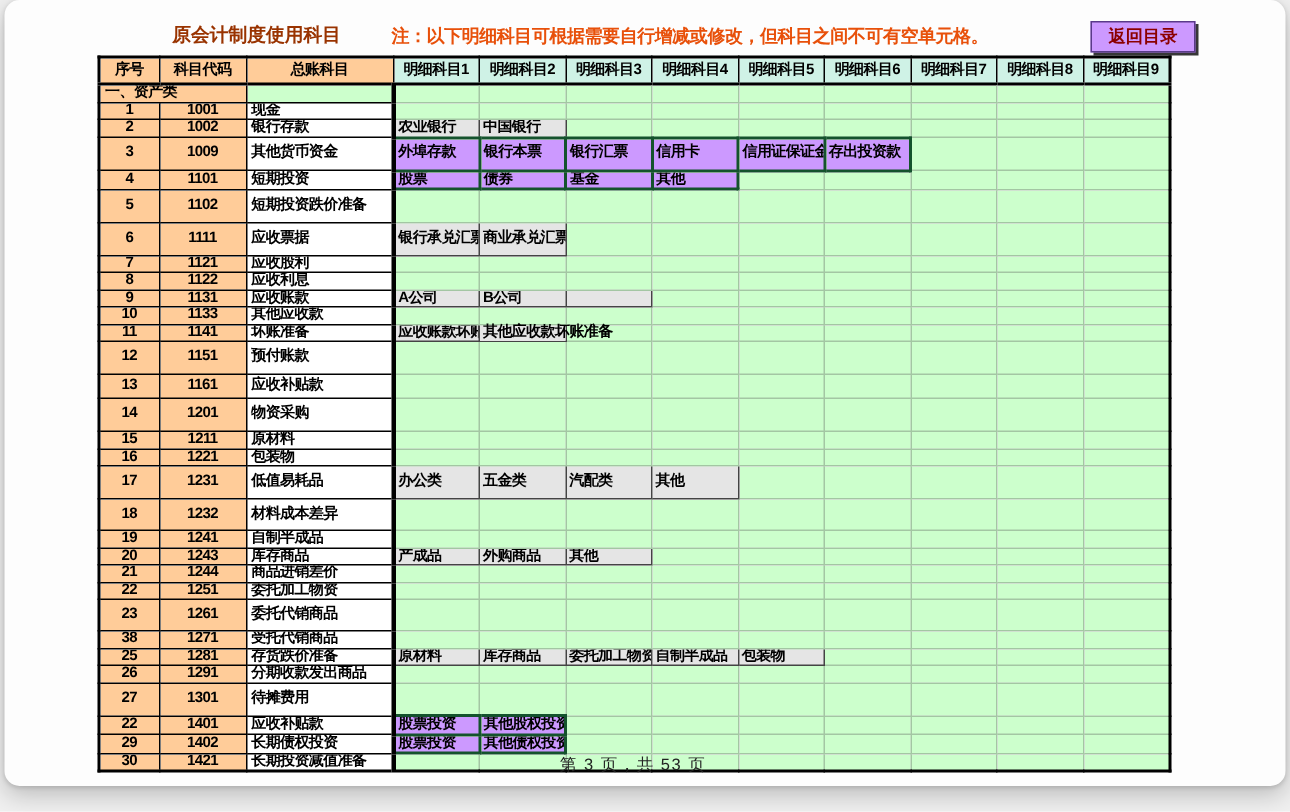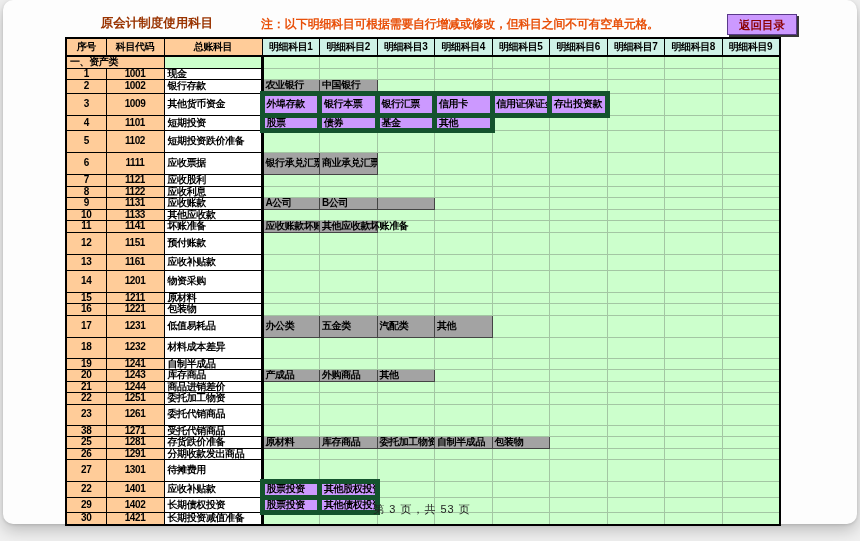--- a/index.html
+++ b/index.html
@@ -7,21 +7,21 @@
     width:860px;height:541px;position:relative;overflow:hidden;
     background:#f0f0f0;
     font-family:"Liberation Sans", sans-serif;
   }
   .page{
     position:absolute;left:3px;top:0;width:854px;height:524px;
     background:#fdfdfd;border-radius:10px;
     box-shadow:0 6px 16px rgba(0,0,0,0.22), 0 1px 3px rgba(0,0,0,0.12);
   }
   .sheet-title{
-    position:absolute;left:54px;top:15px;width:200px;text-align:center;
+    position:absolute;left:68px;top:15px;width:200px;text-align:center;
     font-size:12.5px;font-weight:bold;color:var(--title-color,#993300);
     white-space:nowrap;
   }
   .edit-note{
     position:absolute;left:258px;top:16px;width:470px;
     font-size:12px;font-weight:bold;color:var(--note-color,#E8500A);
     white-space:nowrap;letter-spacing:-0.3px;
   }
   .back-btn{
     position:absolute;left:724px;top:14px;width:70px;height:21px;
@@ -52,22 +52,22 @@
   th.cyan{background:var(--cyan,#CFF2E6);}
   td.name{
     background:#fff;border:1px solid #000;border-right:3px solid #000;
     text-align:left;padding:0 3px;
   }
   td.gname{
     background:var(--green,#CCFFCC);border:1px solid #000;border-right:3px solid #000;
   }
   td.section{text-align:left;padding:0 3px;}
   td.green {background:var(--green,#CCFFCC); border:1px solid #a3c6a3;}
-  td.white {background:#a3a3a3;            border:1px solid #444;}
-  td.purple{background:var(--purple,#CC99FF);border:5px solid #14532d;}
+  td.white {background:#e5e5e5;            border:1px solid #444;}
+  td.purple{background:var(--purple,#CC99FF);border:2px solid #14532d;}
   td.spill{overflow:visible;position:relative;z-index:2;}
   td.spill .spilltext{
     position:absolute;left:2px;top:50%;transform:translateY(-50%);
     white-space:nowrap;
   }
   .page-indicator{
     position:absolute;left:62px;top:502px;width:714px;text-align:center;
     font-size:11px;color:#222;letter-spacing:1px;
   }
 </style>

